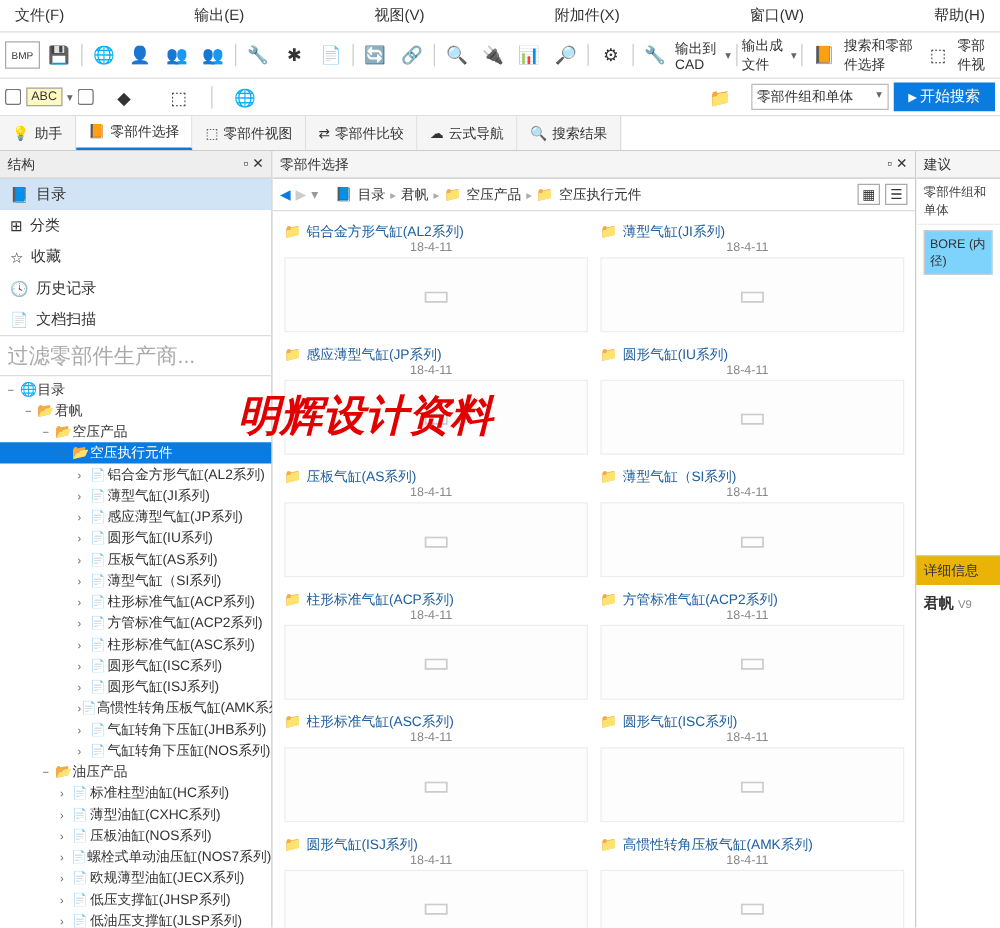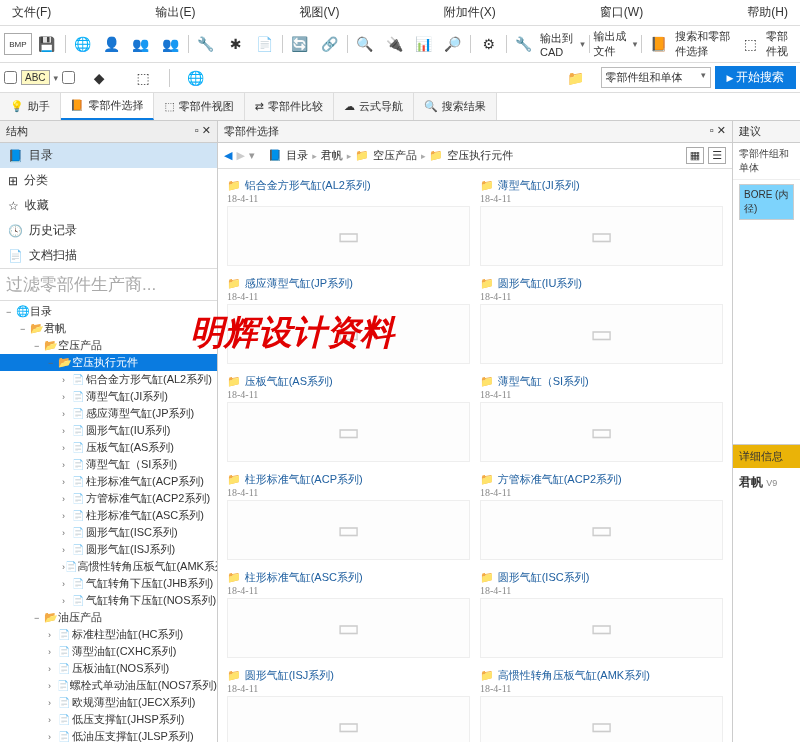--- a/index.html
+++ b/index.html
@@ -33,21 +33,21 @@
 .tree-node.sel .fld, .tree-node.sel .doc { color: #fff; }
 .ind1 { padding-left: 20px; } .ind2 { padding-left: 34px; } .ind3 { padding-left: 48px; } .ind4 { padding-left: 62px; }
 .center { flex: 1; display: flex; flex-direction: column; overflow: hidden; }
 .center-hdr { display: flex; justify-content: space-between; padding: 3px 6px; border-bottom: 1px solid #ccc; font-size: 11px; background: #f5f5f5; }
 .crumbs { display: flex; align-items: center; gap: 4px; padding: 4px 6px; border-bottom: 1px solid #ddd; font-size: 11px; }
 .crumbs .arr { color: #aaa; font-size: 9px; }
 .grid { flex: 1; overflow-y: auto; display: grid; grid-template-columns: 1fr 1fr; gap: 0; padding: 4px; align-content: start; }
 .card { border: 1px solid transparent; padding: 4px; }
 .card-hdr { display: flex; align-items: center; gap: 4px; font-size: 11px; color: #2060a0; }
 .card-hdr .fld { color: #f0a030; }
-.card-date { font-size: 10px; color: #888; text-align: left; padding-right: 8px; font-family: Liberation Serif, serif; }
+.card-date { font-size: 10px; color: #888; text-align: center; padding-right: 8px; }
 .card-img { width: 100%; height: 60px; background: #fdfdfd; display: flex; align-items: center; justify-content: center; color: #ccc; font-size: 24px; border: 1px solid #eee; margin-top: 2px; }
 .right { width: 68px; border-left: 1px solid #ccc; display: flex; flex-direction: column; }
 .right-hdr { padding: 3px 6px; font-size: 11px; border-bottom: 1px solid #ccc; background: #f5f5f5; }
 .right-sub { padding: 4px 6px; font-size: 10px; color: #444; border-bottom: 1px solid #eee; }
 .bore { margin: 4px 6px; background: #7dd3fc; padding: 3px 4px; font-size: 10px; border: 1px solid #ccc; }
 .right-sec { margin-top: 220px; padding: 4px 6px; font-size: 11px; border-top: 1px solid #ccc; background: #eab308; }
 .watermark { position: absolute; left: 190px; top: 310px; font-size: 34px; font-weight: bold; color: #e00000; font-style: italic; pointer-events: none; z-index: 50; }
 .btn-start::before { content: "▶ "; font-size: 9px; }
 </style>
 </head>

